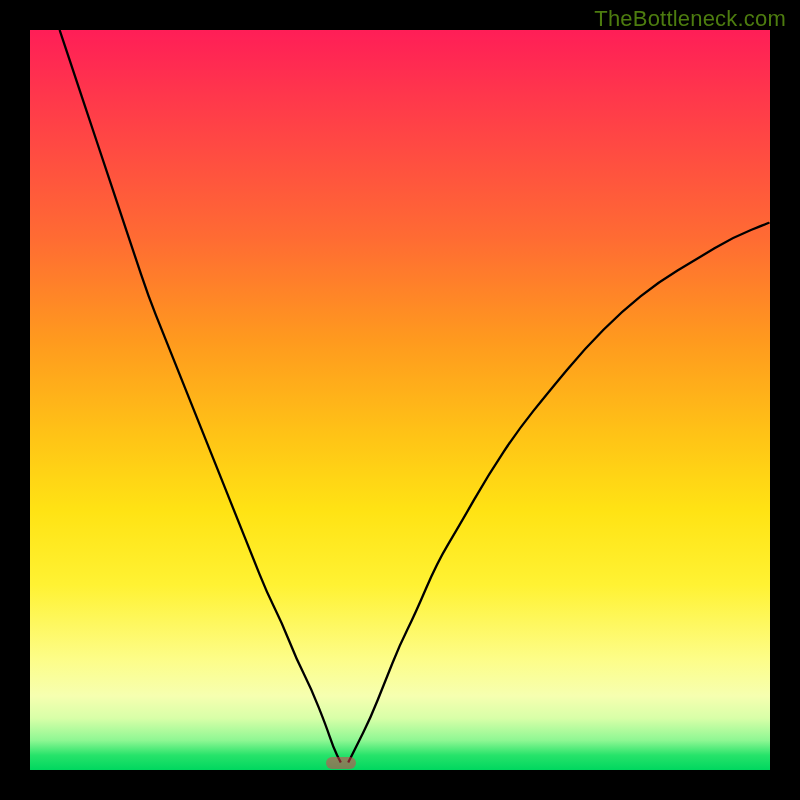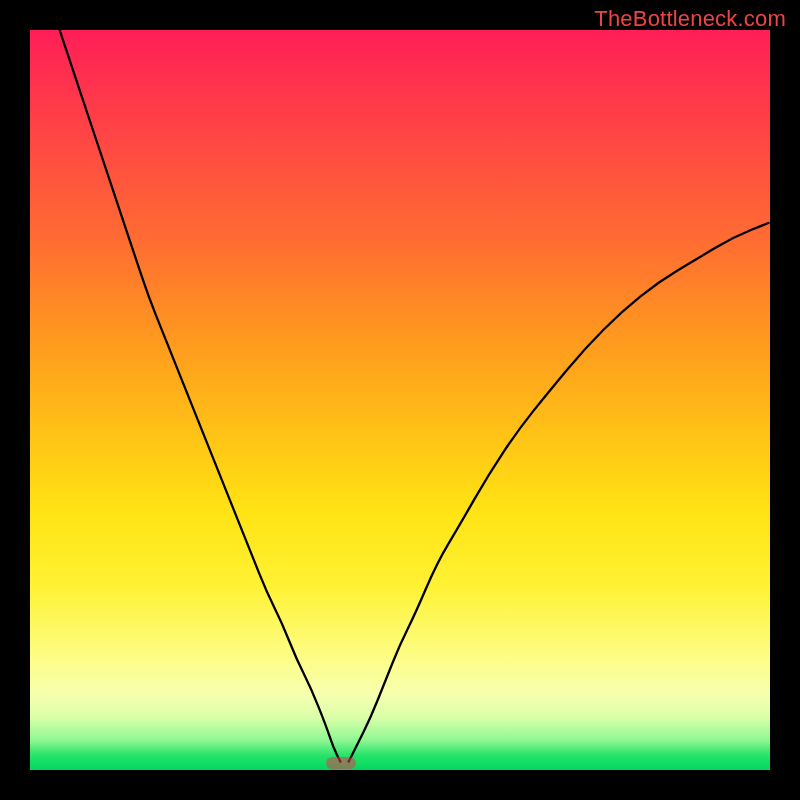--- a/index.html
+++ b/index.html
@@ -43,21 +43,21 @@
       #d8ffa8 93%,
       #8ef793 96%,
       #27e36a 98%,
       #00d75f 100%
     );
   }
   .watermark {
     position: absolute;
     top: 6px;
     right: 14px;
-    color: #ef4444;
+    color: #4d7c0f;
     font-size: 22px;
     letter-spacing: 0.2px;
     z-index: 10;
     user-select: none;
   }
   svg.curve {
     position: absolute;
     inset: 0;
     width: 100%;
     height: 100%;

